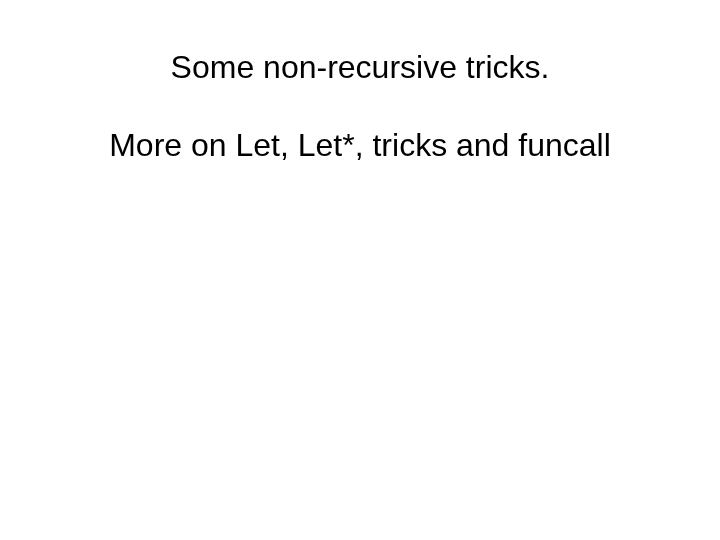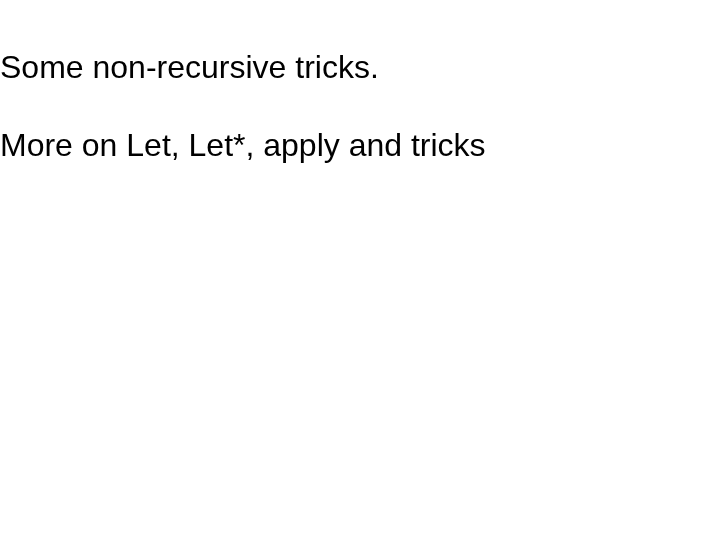--- a/index.html
+++ b/index.html
@@ -12,27 +12,28 @@
       height: 540px;
       background: #ffffff;
       font-family: Arial, Helvetica, sans-serif;
       color: #000000;
       overflow: hidden;
     }
     .slide {
       width: 100%;
       height: 100%;
       padding-top: 48px;
+      text-align: center;
     }
     .line {
       font-size: 32px;
       line-height: 1.2;
       margin-bottom: 40px;
       font-weight: 400;
     }
   </style>
 </head>
 <body>
 
 <div class="slide">
   <div class="line">Some non-recursive tricks.</div>
-  <div class="line">More on Let, Let*, apply and tricks</div>
+  <div class="line">More on Let, Let*, tricks and funcall</div>
 </div>
 
 </body></html>

